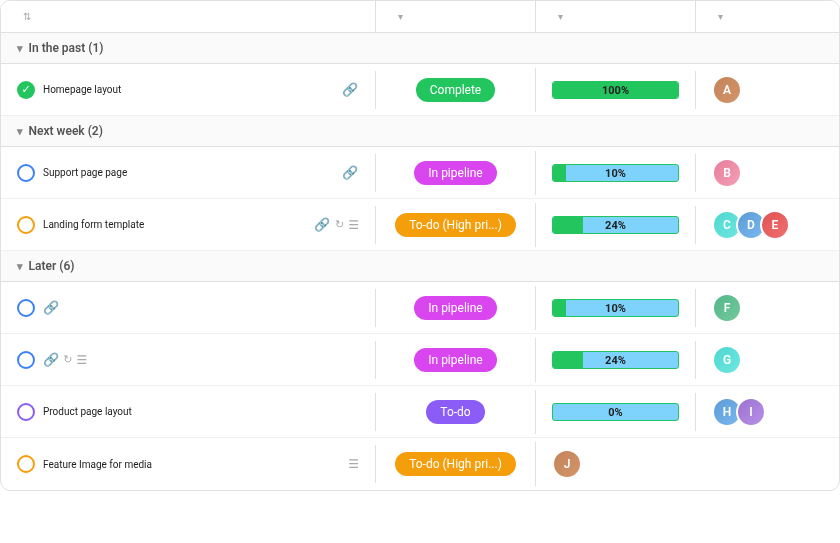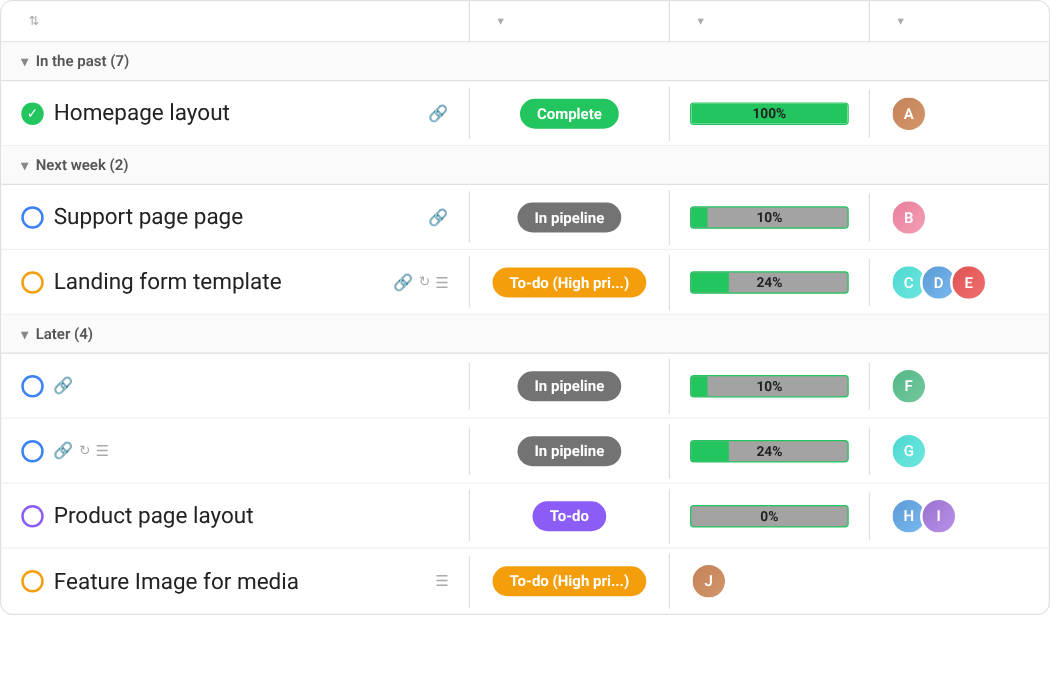--- a/index.html
+++ b/index.html
@@ -62,21 +62,21 @@
     .task-cell {
       padding: 10px 16px;
       display: flex;
       align-items: center;
       gap: 8px;
       border-right: 1px solid #e0e0e0;
     }
     .task-cell:last-child { border-right: none; }
 
     .task-name {
-      font-size: 18px;
+      font-size: 10px;
       color: #222;
       flex: 1;
     }
     .task-icons {
       display: flex;
       align-items: center;
       gap: 4px;
       color: #aaa;
       font-size: 13px;
     }
@@ -114,44 +114,44 @@
       padding: 10px 16px;
       display: flex;
       align-items: center;
       justify-content: center;
       border-right: 1px solid #e0e0e0;
     }
     .badge {
       padding: 5px 14px;
       border-radius: 20px;
       font-size: 12px;
-      font-weight: 700;
+      font-weight: 400;
       color: white;
       text-align: right;
       white-space: nowrap;
     }
     .badge-complete { background: #22c55e; }
-    .badge-pipeline { background: #737373; }
+    .badge-pipeline { background: #d946ef; }
     .badge-todo-high { background: #f59e0b; }
     .badge-todo { background: #8b5cf6; }
 
     
     .progress-cell {
       padding: 10px 16px;
       display: flex;
       align-items: center;
       gap: 8px;
       border-right: 1px solid #e0e0e0;
     }
     .progress-bar-wrap {
       flex: 1;
       height: 18px;
       border: 1.5px solid #22c55e;
       border-radius: 3px;
-      background: #a3a3a3;
+      background: #7dd3fc;
       overflow: hidden;
       position: relative;
     }
     .progress-bar-fill {
       height: 100%;
       background: #22c55e;
     }
     .progress-label {
       position: absolute;
       left: 50%;
@@ -220,21 +220,21 @@
     </div>
     <div class="header-cell">
       <span></span>
       <span class="chevron-icon">▾</span>
     </div>
   </div>
 
   <div id="groups-container">
       <div class="group-header">
     <span class="chevron">▾</span>
-    <span>In the past (7)</span>
+    <span>In the past (1)</span>
   </div>
       <div class="task-row">
       <div class="task-cell">
         <div class="status-icon status-complete">✓</div>
         <span class="task-name">Homepage layout</span>
         <span class="task-icons">
             <span style="font-size:13px;color:#aaa;">🔗</span>
           </span>
       </div>
       <div class="stage-cell">
@@ -307,21 +307,21 @@
       <div class="assigned-cell">
         <div class="avatar-group">
           <div class="avatar av-photo4">C</div>
             <div class="avatar av-photo3">D</div>
             <div class="avatar av-photo6">E</div>
         </div>
       </div>
     </div>
       <div class="group-header">
     <span class="chevron">▾</span>
-    <span>Later (4)</span>
+    <span>Later (6)</span>
   </div>
       <div class="task-row">
       <div class="task-cell">
         <div class="status-icon status-pipeline"></div>
         <span class="task-icons">
             <span style="font-size:13px;color:#aaa;">🔗</span>
           </span>
       </div>
       <div class="stage-cell">
         <span class="badge badge-pipeline">In pipeline</span>

